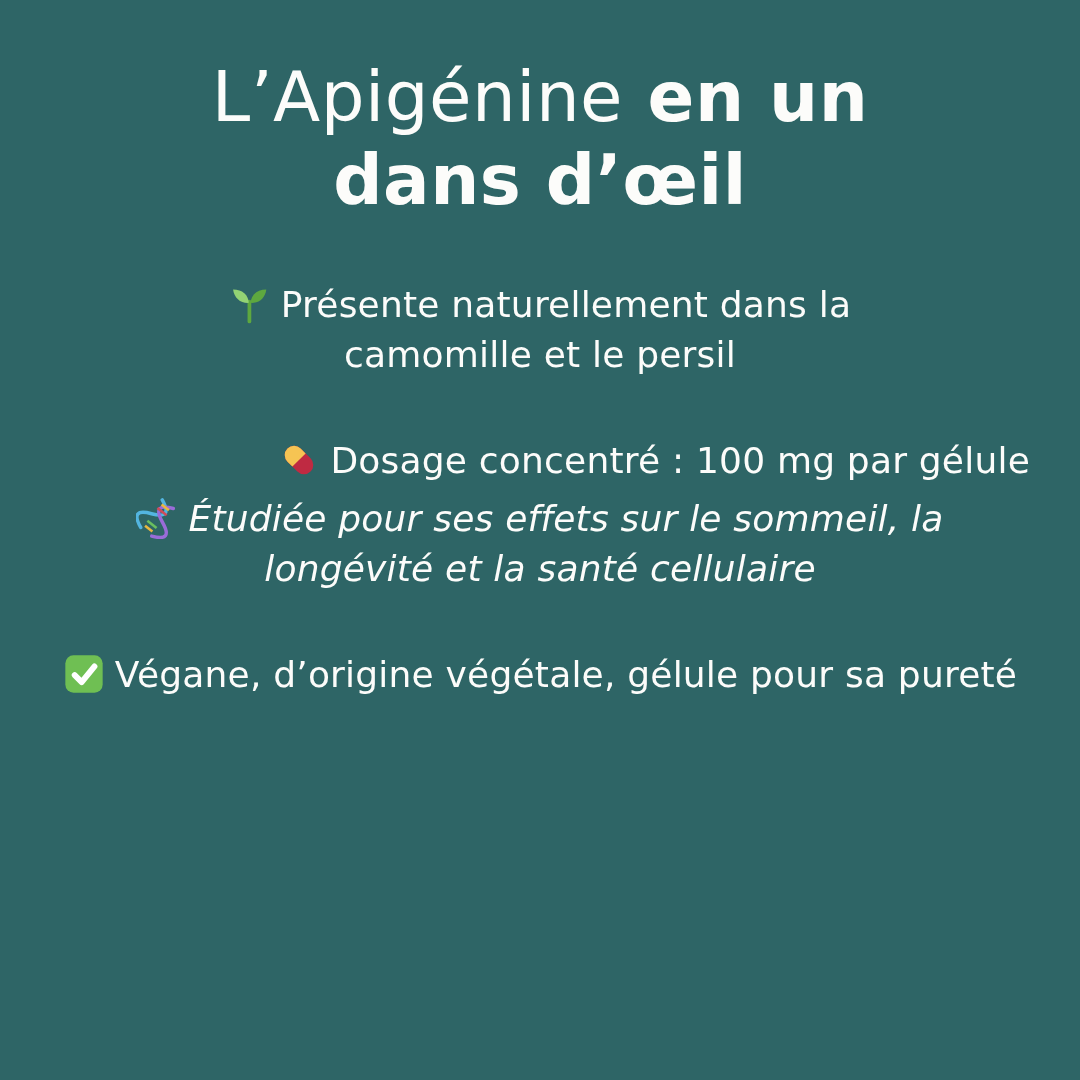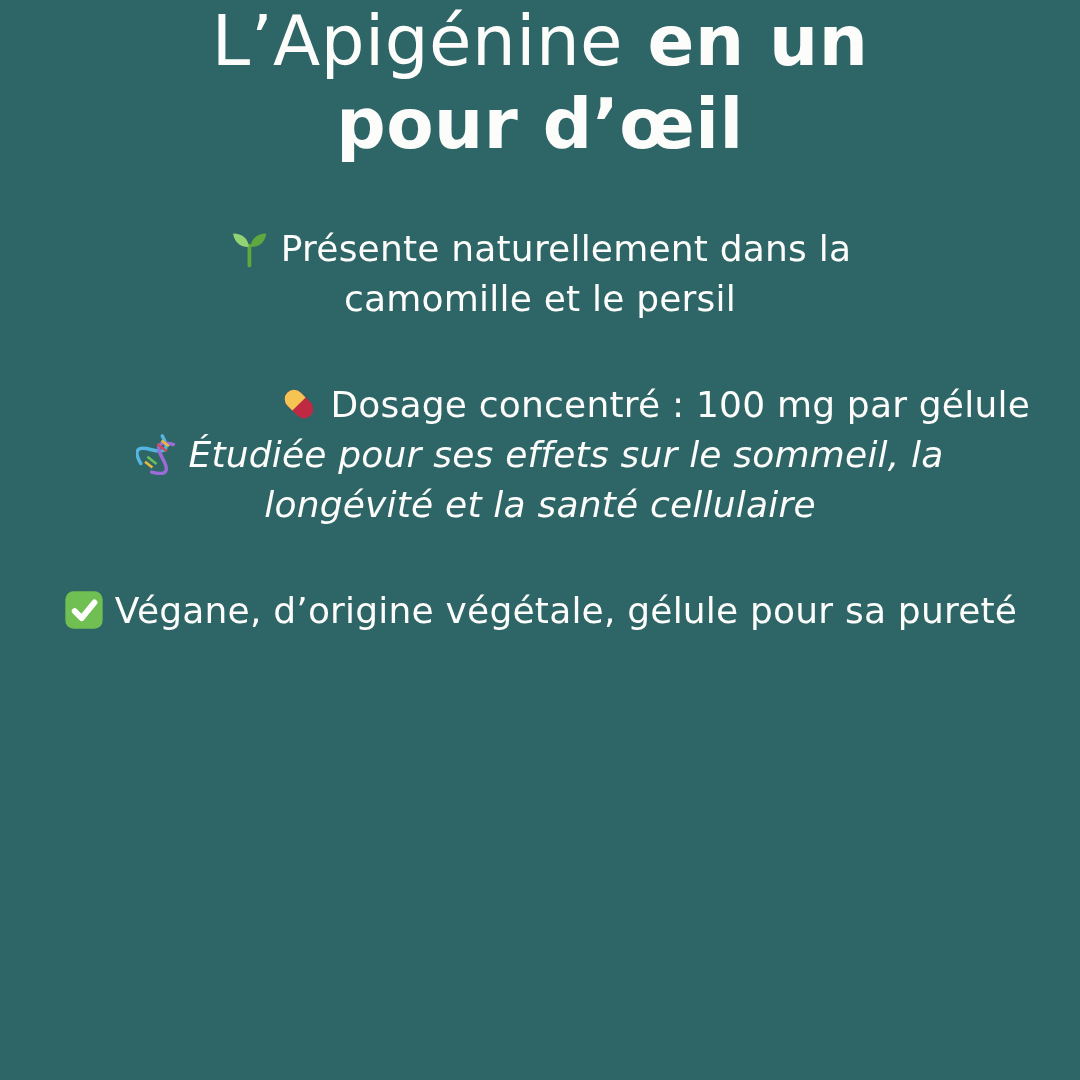--- a/index.html
+++ b/index.html
@@ -8,35 +8,36 @@
     height: 1080px;
     background: #2e6566;
     color: #fcfcfa;
     font-family: "DejaVu Sans", "Liberation Sans", sans-serif;
     overflow: hidden;
   }
   .canvas {
     width: 1080px;
     height: 1080px;
     box-sizing: border-box;
+    padding-top: 56px;
     text-align: center;
   }
   .title {
     font-size: 69px;
     line-height: 1.2;
     font-weight: 500;
     letter-spacing: 0.5px;
     margin: 0 0 58px 0;
   }
   .t-bold { font-weight: 800; }
   .bullet {
     font-size: 36px;
     line-height: 1.39;
     font-weight: 400;
-    margin: 0 auto;
+    margin: 8px auto;
     letter-spacing: 0.2px;
   }
   .gap-after { margin-bottom: 56px; }
   .w-b1 { max-width: 780px; }
   .w-b2 { max-width: 980px; text-align: right; }
   .w-b3 { max-width: 960px; font-style: italic; }
   .w-b4 { max-width: 860px; }
   .w-b5 { max-width: 960px; }
   .icon {
     display: inline-block;
@@ -47,21 +48,21 @@
   }
   .icon svg { width: 100%; height: 100%; display: block; }
 </style>
 </head>
 <body style="background-color: rgb(46, 101, 102); color: rgb(252, 252, 250);">
 
 <div class="canvas">
 
   <div class="title">
     <div><span>L’Apigénine</span><span class="t-bold"> en un</span></div>
-    <div class="t-bold">pour d’œil</div>
+    <div class="t-bold">dans d’œil</div>
   </div>
 
   <p class="bullet w-b1 gap-after"><span class="icon"><svg viewBox="0 0 36 36" aria-hidden="true">
           <path d="M17.5 16 C17.5 23 17.5 29 17.5 33" fill="none" stroke-width="3.2" stroke-linecap="round" stroke="#5ea83f"></path>
           <path d="M17 17 C10 17.5 4.5 13 3.5 5.5 C11.5 5.5 16.5 10 17 17 Z" fill="#93d374"></path>
           <path d="M18.5 17 C25.5 17.5 31 13 32 5.5 C24 5.5 19 10 18.5 17 Z" fill="#5ea83f"></path>
         </svg></span><span>Présente naturellement dans la camomille et le persil</span></p>
 
   <p class="bullet w-b2"><span class="icon"><svg viewBox="0 0 36 36" aria-hidden="true">
           <g transform="rotate(-45 18 18)">

